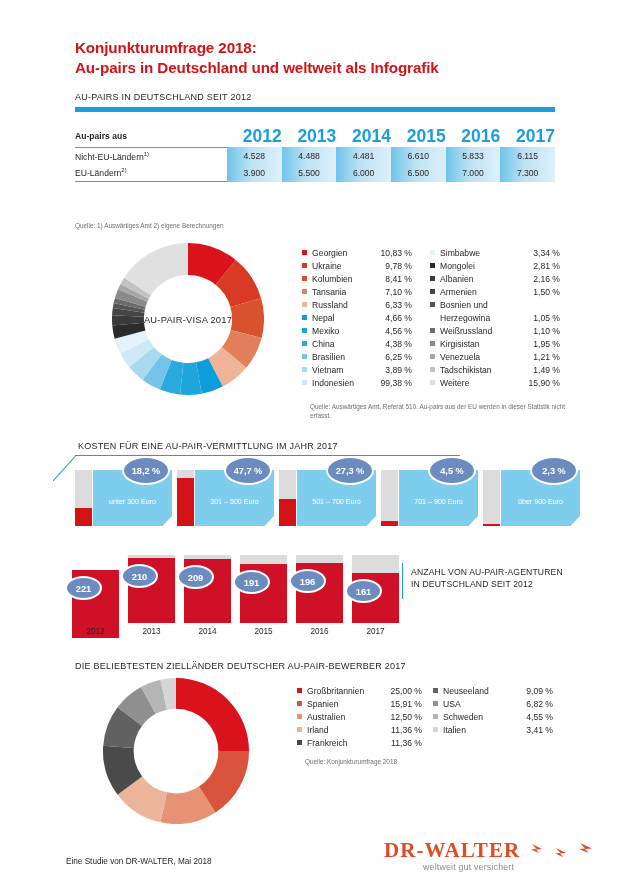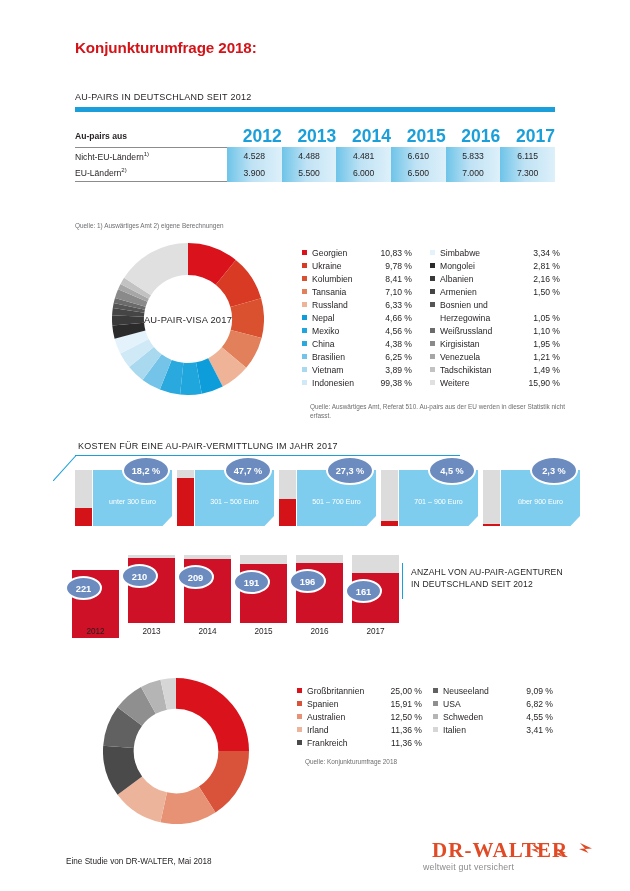--- a/index.html
+++ b/index.html
@@ -90,30 +90,31 @@
   .ag-year { position: absolute; width: 47px; text-align: center; font-size: 8.2px; color:#231f20; top: 627px; }
   .bubble-ag { width: 37px; height: 24px; font-size: 9.4px; }
   .ag-right-rule { position: absolute; left: 402px; top: 563px; width: 1.4px; height: 36px; background:#1a9fda; }
   .ag-right-text { position: absolute; left: 411px; top: 566px; font-size: 8.6px; color:#231f20; line-height: 12px; letter-spacing: 0.15px; }
 
   
   .donut2 { position: absolute; left: 103px; top: 678px; width: 146px; height: 146px; }
 
   
   .footer-note { position: absolute; left: 66px; top: 857px; font-size: 8.2px; color: #231f20; }
-  .logo-main { position: absolute; left: 384px; top: 838px; font-family: "Liberation Serif", serif; font-weight: bold; font-size: 21px; color: #e04a25; letter-spacing: 1.1px; margin-left: 48px; }
+  .logo-main { position: absolute; left: 384px; top: 838px; font-family: "Liberation Serif", serif; font-weight: bold; font-size: 21px; color: #e04a25; letter-spacing: 1.1px; }
   .logo-sub { position: absolute; left: 423px; top: 862px; font-size: 8.8px; color: #8a8a8a; letter-spacing: 0.2px; }
   .logo-birds { position: absolute; left: 530px; top: 840px; width: 68px; height: 22px; }
 </style>
 </head>
 <body>
 
 <div id="page">
 
   <div class="title">Konjunkturumfrage 2018:</div>
+  <div class="title-l2">Au-pairs in Deutschland und weltweit als Infografik</div>
 
   <div class="sect-head" style="left:75px; top:92px;">AU-PAIRS IN DEUTSCHLAND SEIT 2012</div>
 
   <div class="tbl-wrap">
     <div class="blue-rule"></div>
     <table class="maintbl">
       <thead>
         <tr>
           <th class="rowlabel" style="width:152px;">Au-pairs aus</th>
           <th class="yearhdr">2012</th>
@@ -365,20 +366,21 @@
         <div class="ag-fill" style="height:50px"></div>
         <div class="bubble bubble-ag" style="left:-7px; top:24px;">161</div>
       </div>
     </div>
   <div class="ag-right-rule"></div>
   <div class="ag-right-text">
     <div>ANZAHL VON AU-PAIR-AGENTUREN</div>
     <div>IN DEUTSCHLAND SEIT 2012</div>
   </div>
 
+  <div class="sect-head" style="left:75px; top:661px;">DIE BELIEBTESTEN ZIELLÄNDER DEUTSCHER AU-PAIR-BEWERBER 2017</div>
   <div class="donut2">
     <svg id="donut2-svg" viewBox="0 0 100 100" width="146" height="146">
         <path d="M50 0 A50 50 0 0 1 100 50.00000000000002 L79 50.000000000000014 A29 29 0 0 0 50 21 Z" fill="#d9121c"></path>
         <path d="M100 50.00000000000002 A50 50 0 0 1 77.02963821421132 92.06422063950367 L65.67719016424256 74.39724797091213 A29 29 0 0 0 79 50.000000000000014 Z" fill="#d9523a"></path>
         <path d="M77.02963821421132 92.06422063950367 A50 50 0 0 1 39.36894481476767 98.85673613380806 L43.83398799256525 78.33690695760868 A29 29 0 0 0 65.67719016424256 74.39724797091213 Z" fill="#e79275"></path>
         <path d="M39.36894481476767 98.85673613380806 A50 50 0 0 1 9.978073140476148 79.97074190691521 L26.787282421476164 67.38303030601082 A29 29 0 0 0 43.83398799256525 78.33690695760868 Z" fill="#edb49c"></path>
         <path d="M9.978073140476148 79.97074190691521 A50 50 0 0 1 0.1259720465084584 46.45298214067868 L21.073063786974906 47.94272964159364 A29 29 0 0 0 26.787282421476164 67.38303030601082 Z" fill="#4a4a4a"></path>
         <path d="M0.1259720465084584 46.45298214067868 A50 50 0 0 1 9.959249869207213 20.054410525698163 L26.776364924140182 32.63155810490493 A29 29 0 0 0 21.073063786974906 47.94272964159364 Z" fill="#616161"></path>
         <path d="M9.959249869207213 20.054410525698163 A50 50 0 0 1 26.022512199568272 6.124265490135123 L36.0930570757496 24.552073984278373 A29 29 0 0 0 26.776364924140182 32.63155810490493 Z" fill="#8f8f8f"></path>
         <path d="M26.022512199568272 6.124265490135123 A50 50 0 0 1 39.36894481476778 1.1432638661919299 L43.83398799256531 21.66309304239132 A29 29 0 0 0 36.0930570757496 24.552073984278373 Z" fill="#b5b5b5"></path>

